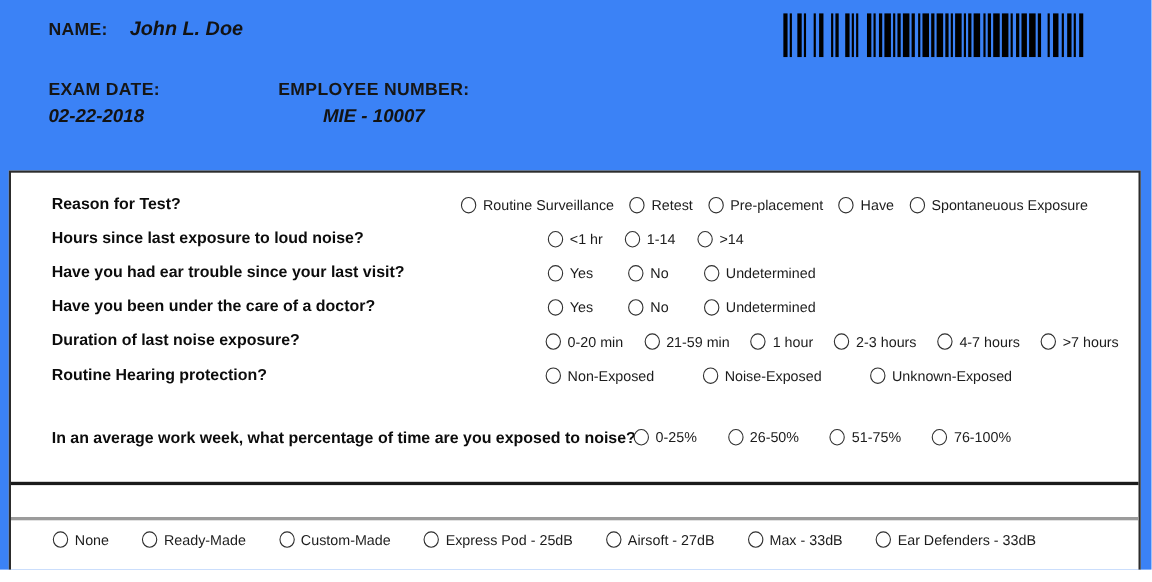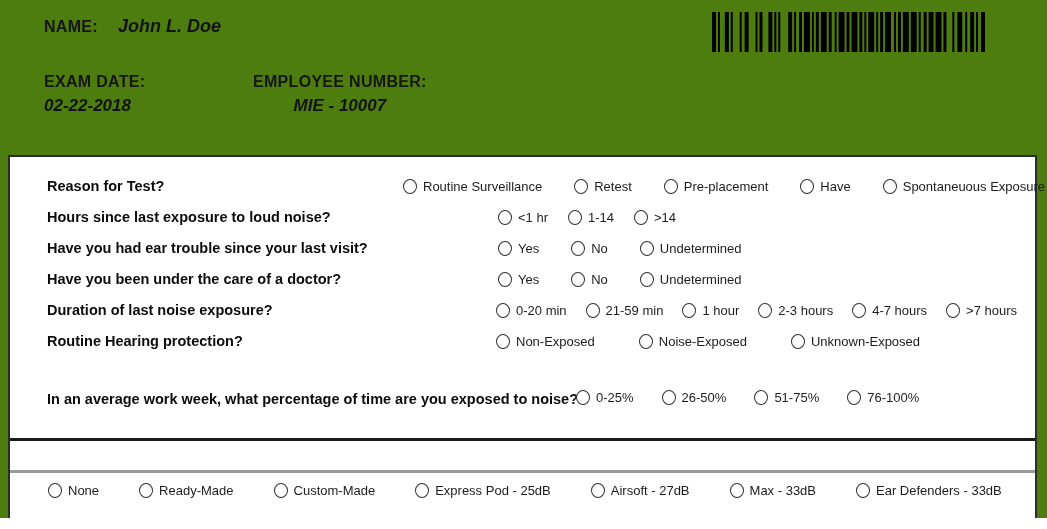--- a/index.html
+++ b/index.html
@@ -1,21 +1,21 @@
 <!DOCTYPE html>
 <html><head>
 <meta charset="utf-8">
 <style>
   * { margin: 0; padding: 0; box-sizing: border-box; }
   html, body { background: #ffffff; }
   .page {
     position: relative;
     width: 1047px;
     height: 518px;
-    background: #4d7c0f;
+    background: #3b82f6;
     overflow: hidden;
     font-family: "Liberation Sans", sans-serif;
     color: #111;
   }
 
   
   .hdr-name { position: absolute; left: 44px; top: 16px; display: flex; align-items: baseline; gap: 20px; }
   .hdr-label { font-size: 16px; font-weight: 700; letter-spacing: 0.3px; color: #161616; white-space: nowrap; }
   .hdr-value { font-size: 18px; font-weight: 700; font-style: italic; color: #131313; white-space: nowrap; }
   .hdr-block { position: absolute; top: 73px; }
@@ -53,21 +53,21 @@
 
   .divider-dark { position: absolute; left: 0; width: 100%; height: 3px; background: #1b1b1b; }
   .divider-gray { position: absolute; left: 0; width: 100%; height: 3px; background: #9b9b9b; }
 
   .hpu-title {
     position: absolute; left: 37px; top: 290px;
     font-size: 15.5px; font-weight: 700; font-style: italic; color: #0d0d0d;
     white-space: nowrap;
   }
 
-  .prot-row { position: absolute; left: 38px; top: 325px; display: flex; align-items: flex-end; gap: 40px; }
+  .prot-row { position: absolute; left: 38px; top: 325px; display: flex; align-items: flex-end; gap: 30px; }
 
   .cutoff-row { position: absolute; left: 0; top: 367px; width: 100%; height: 20px; }
   .cutoff-row .rb { position: absolute; top: 0; }
 </style>
 </head>
 <body>
 
 <div class="page">
 
   <div class="hdr-name">
@@ -131,21 +131,21 @@
 
   <div class="hdr-block emp">
     <span class="hdr-label">EMPLOYEE NUMBER:</span>
     <span class="hdr-value">MIE - 10007</span>
   </div>
 
   <div class="qbox">
 
     <div class="row" style="top:20px">
       <div class="q">Reason for Test?</div>
-      <div class="opts" style="left:393px; gap:32px">
+      <div class="opts" style="left:409px; gap:14px">
         <label class="opt">
             <span class="rb"></span>
             <span class="ol">Routine Surveillance</span>
           </label>
         <label class="opt">
             <span class="rb"></span>
             <span class="ol">Retest</span>
           </label>
         <label class="opt">
             <span class="rb"></span>

